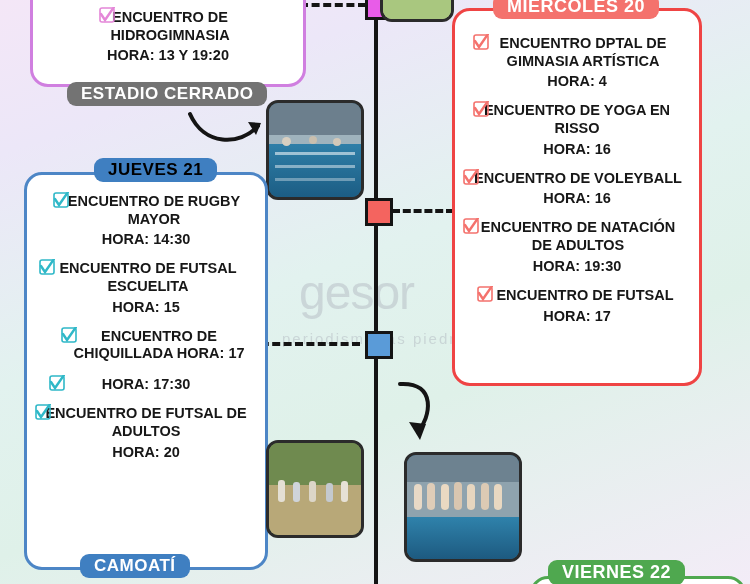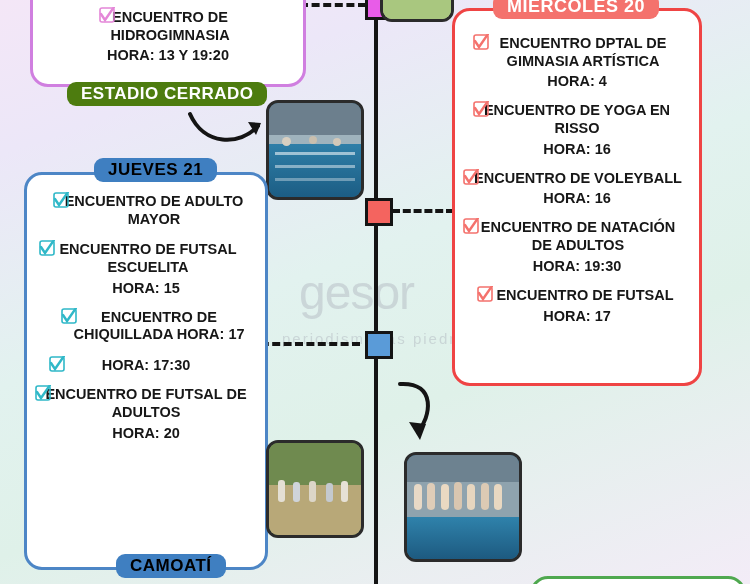--- a/index.html
+++ b/index.html
@@ -40,23 +40,23 @@
   
   .card{position:absolute;border-radius:18px;background:#fff;}
   .card.purple{border:3px solid #d07fe0;}
   .card.blue{border:3px solid #4d86c6;}
   .card.pink{border:3px solid #ef4444;}
 
   .daytag{
     position:absolute;border-radius:9px;padding:2px 14px;
     font-weight:bold;font-size:17px;letter-spacing:0.5px;white-space:nowrap;
   }
-  .daytag.violet{background:#4d7c0f;color:#fff;}
+  .daytag.violet{background:#737373;color:#fff;}
   .daytag.bluetag{background:#3f7fc1;color:#000000;}
-  .daytag.bluelabel{background:#3f7fc1;color:#000000;margin-left:36px;}
+  .daytag.bluelabel{background:#3f7fc1;color:#ffffff;}
   .daytag.redtag{background:#f4726d;color:#fff;}
   .daytag.greentag{background:#4fa84f;color:#fff;}
 
   .item{position:relative;margin:0 0 13px 0;}
   .itxt{
     text-align:center;font-weight:bold;font-size:14.5px;line-height:1.22;
     color:#171717;padding:0 14px;
   }
   .hora{text-align:center;font-weight:bold;font-size:14.5px;color:#171717;}
   .check{position:absolute;width:16px;height:16px;}
@@ -195,21 +195,22 @@
   <div class="card blue" style="left:24px;top:172px;width:238px;height:392px;">
     <div style="position:absolute;left:0;right:0;top:18px;">
 
       <div class="item">
         <span class="check" style="left:26px;top:-1px;">
           <svg width="16" height="16" viewBox="0 0 16 16">
             <rect x="1" y="1" width="14" height="14" rx="2" fill="none" stroke="#2fb8c8" stroke-width="1.6"></rect>
             <path d="M2 7 L6 13 L15 0" fill="none" stroke="#2fb8c8" stroke-width="2.4" stroke-linecap="round"></path>
           </svg>
         </span>
-        <div class="itxt" style="padding-left:30px;">ENCUENTRO DE ADULTO MAYOR</div>
+        <div class="itxt" style="padding-left:30px;">ENCUENTRO DE RUGBY MAYOR</div>
+        <div class="hora" style="margin-top:3px;">HORA: 14:30</div>
       </div>
 
       <div class="item">
         <span class="check" style="left:12px;top:-1px;">
           <svg width="16" height="16" viewBox="0 0 16 16">
             <rect x="1" y="1" width="14" height="14" rx="2" fill="none" stroke="#2fb8c8" stroke-width="1.6"></rect>
             <path d="M2 7 L6 13 L15 0" fill="none" stroke="#2fb8c8" stroke-width="2.4" stroke-linecap="round"></path>
           </svg>
         </span>
         <div class="itxt" style="padding-left:18px;">ENCUENTRO DE FUTSAL ESCUELITA</div>
@@ -277,14 +278,15 @@
     <div class="blob" style="left:6%;top:28%;width:8px;height:26px;border-radius:4px;background:#e8d9c6;"></div>
     <div class="blob" style="left:18%;top:27%;width:8px;height:27px;border-radius:4px;background:#dfcdb8;"></div>
     <div class="blob" style="left:30%;top:28%;width:8px;height:26px;border-radius:4px;background:#ead9c2;"></div>
     <div class="blob" style="left:42%;top:26%;width:8px;height:28px;border-radius:4px;background:#d9c6b0;"></div>
     <div class="blob" style="left:54%;top:28%;width:8px;height:26px;border-radius:4px;background:#e7d6bf;"></div>
     <div class="blob" style="left:66%;top:27%;width:8px;height:27px;border-radius:4px;background:#dccab4;"></div>
     <div class="blob" style="left:78%;top:28%;width:8px;height:26px;border-radius:4px;background:#e9d8c1;"></div>
   </div>
 
   <div class="card" style="left:530px;top:576px;width:210px;height:40px;border:3px solid #4fa84f;"></div>
+  <div class="daytag greentag" style="left:548px;top:560px;font-size:18px;">VIERNES 22</div>
 
 </div>
 
 </body></html>

